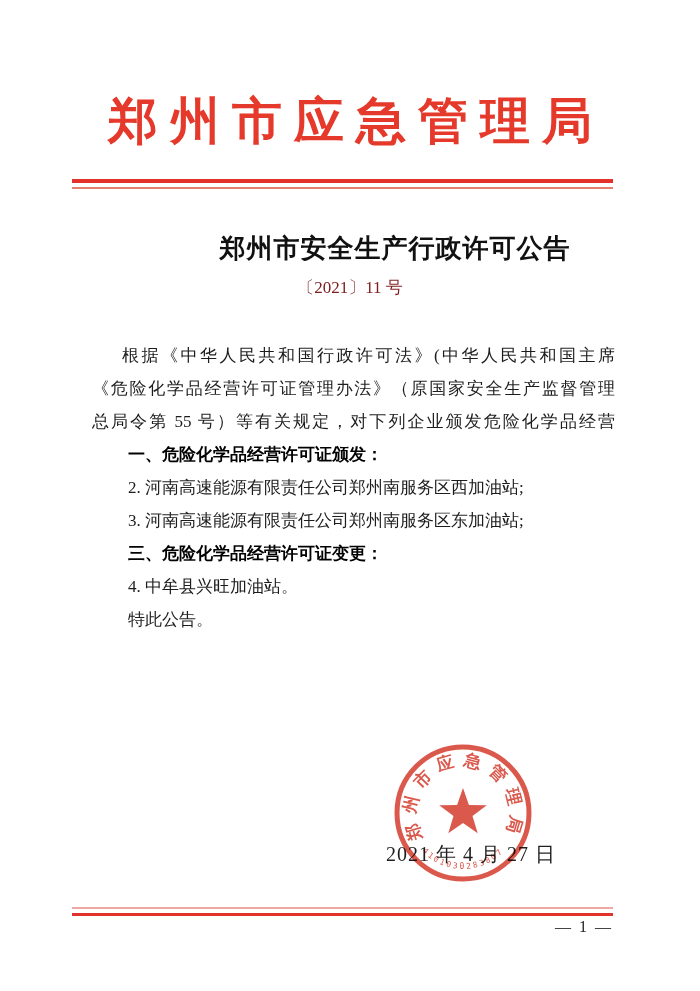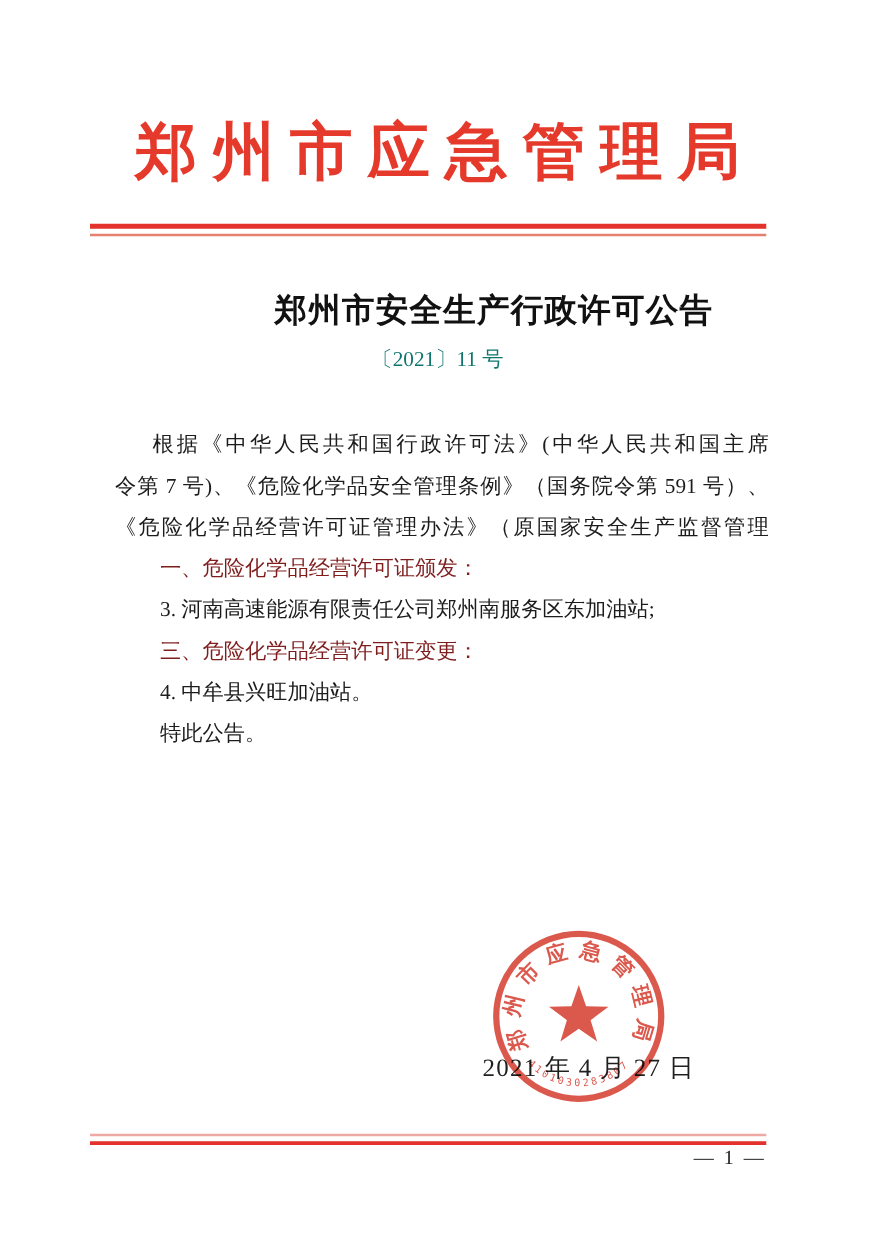--- a/index.html
+++ b/index.html
@@ -45,41 +45,41 @@
     letter-spacing: 1px;
     padding-left: 45px;
   }
   .doc-number {
     position: absolute;
     top: 276px;
     left: 0;
     width: 100%;
     text-align: center;
     font-size: 17px;
-    color: #0f766e;
+    color: #7f1d1d;
   }
 
   
   .body-block {
     position: absolute;
     left: 92px;
     top: 339px;
     width: 523px;
     font-size: 17px;
     line-height: 33px;
   }
   .body-block > div { height: 33px; }
   .jline { text-align: justify; text-align-last: justify; }
   .indent { text-indent: 30px; }
   .pline { text-align: left; }
   .heading {
     font-family: "Liberation Sans", sans-serif;
-    font-weight: normal;
+    font-weight: bold;
     padding-left: 36px;
-    color: #7f1d1d;
+    color: #000000;
   }
   .item { padding-left: 36px; }
 
   
   .issue-date {
     position: absolute;
     left: 386px;
     top: 841px;
     font-size: 20px;
     letter-spacing: 1px;
@@ -132,25 +132,26 @@
 
   <div class="agency">郑州市应急管理局</div>
   <div class="rule rule-thick-top"></div>
   <div class="rule rule-thin-top"></div>
 
   <div class="doc-title">郑州市安全生产行政许可公告</div>
   <div class="doc-number">〔2021〕11 号</div>
 
   <div class="body-block">
     <div class="jline indent">根据《中华人民共和国行政许可法》(中华人民共和国主席</div>
-    <div class="jline">令第 7 号)、《危险化学品安全管理条例》（国务院令第 591 号）、</div>
     <div class="jline">《危险化学品经营许可证管理办法》（原国家安全生产监督管理</div>
+    <div class="jline">总局令第 55 号）等有关规定，对下列企业颁发危险化学品经营</div>
 
     <div class="heading">一、危险化学品经营许可证颁发：</div>
 
+    <div class="item">2. 河南高速能源有限责任公司郑州南服务区西加油站;</div>
     <div class="item">3. 河南高速能源有限责任公司郑州南服务区东加油站;</div>
 
     <div class="heading">三、危险化学品经营许可证变更：</div>
     <div class="item">4. 中牟县兴旺加油站。</div>
 
     <div class="item">特此公告。</div>
   </div>
 
   <div class="issue-date">2021 年 4 月 27 日</div>
 

